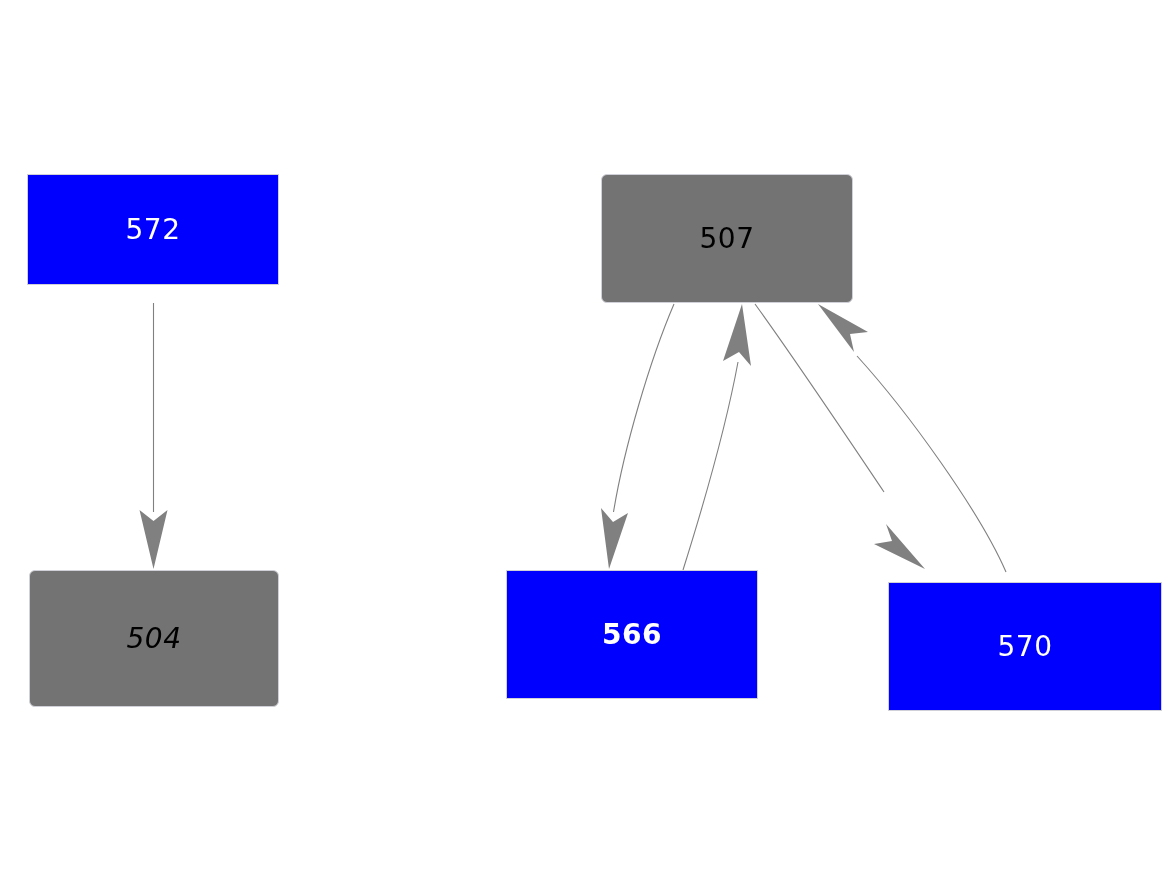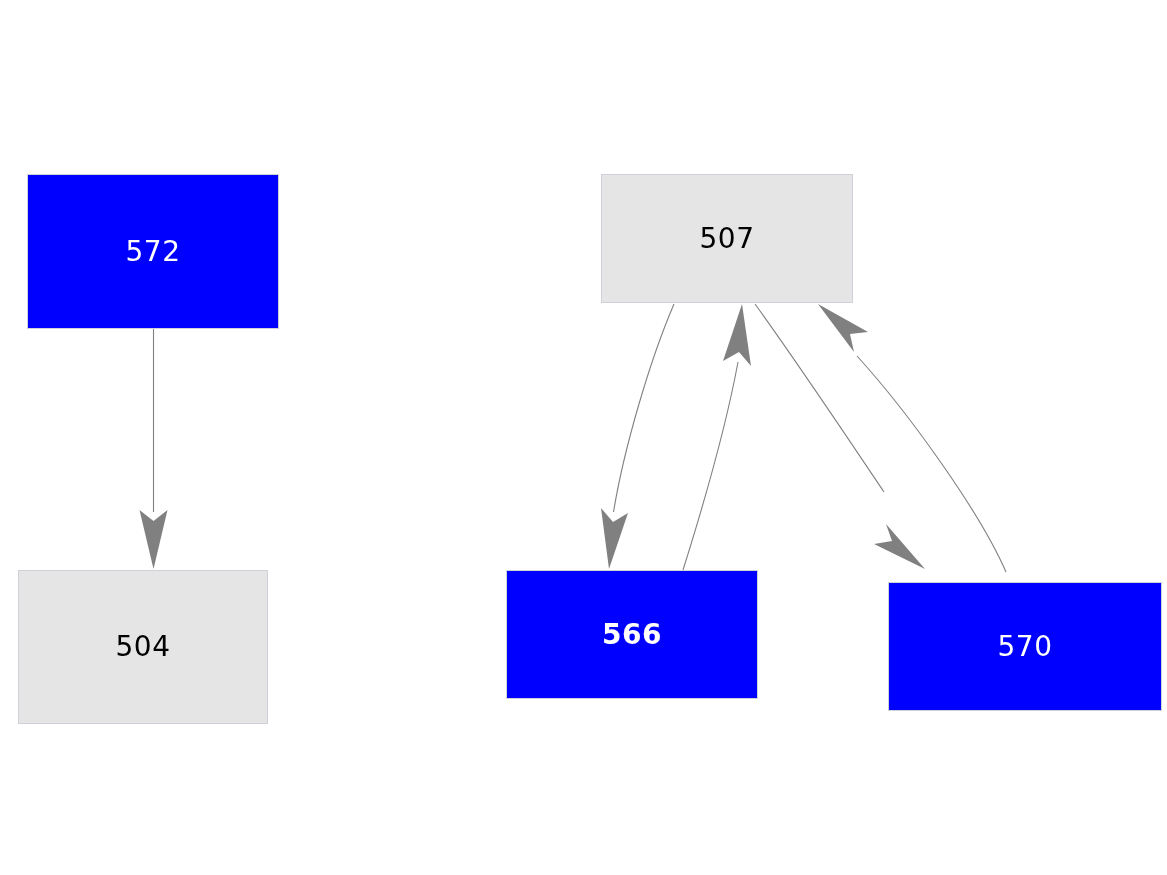--- a/index.html
+++ b/index.html
@@ -36,21 +36,21 @@
   }
   .node-label {
     font-family: "DejaVu Sans", "Liberation Sans", sans-serif;
     font-size: 28px;
     line-height: 1;
     letter-spacing: 0.5px;
     white-space: nowrap;
     user-select: none;
   }
   .fill-blue  { background: #0000ff; }
-  .fill-yellow{ background: #e5e5e5; }
+  .fill-yellow{ background: #737373; border-radius: 6px; }
   .text-white { color: #ffffff; }
   .text-black { color: #000000; }
   .edge-path {
     fill: none;
     stroke: #808080;
     stroke-width: 1.1;
   }
   .arrow-head {
     fill: #808080;
     stroke: none;
@@ -82,25 +82,25 @@
       <path class="edge-path" d="M 755,304 C 797,362 845,434 884,492"></path>
       <path class="arrow-head" d="M 925,569 L 886,524 L 892,541 L 874,544 Z"></path>
     </g>
 
     <g>
       <path class="edge-path" d="M 1006,572 C 980,512 908,412 857,356"></path>
       <path class="arrow-head" d="M 818,304 L 854,352 L 850,334 L 868,332 Z"></path>
     </g>
   </svg>
 
-  <div class="node fill-blue" style="left:27px; top:174px; width:252px; height:155px;">
+  <div class="node fill-blue" style="left:27px; top:174px; width:252px; height:111px;">
     <span class="node-label text-white">572</span>
   </div>
 
-  <div class="node fill-yellow" style="left:18px; top:570px; width:250px; height:154px;">
+  <div class="node fill-yellow" style="left:29px; top:570px; width:250px; height:137px;font-style:italic;">
     <span class="node-label text-black">504</span>
   </div>
 
   <div class="node fill-yellow" style="left:601px; top:174px; width:252px; height:129px;">
     <span class="node-label text-black">507</span>
   </div>
 
   <div class="node fill-blue" style="left:506px; top:570px; width:252px; height:129px;font-weight:bold;">
     <span class="node-label text-white">566</span>
   </div>

